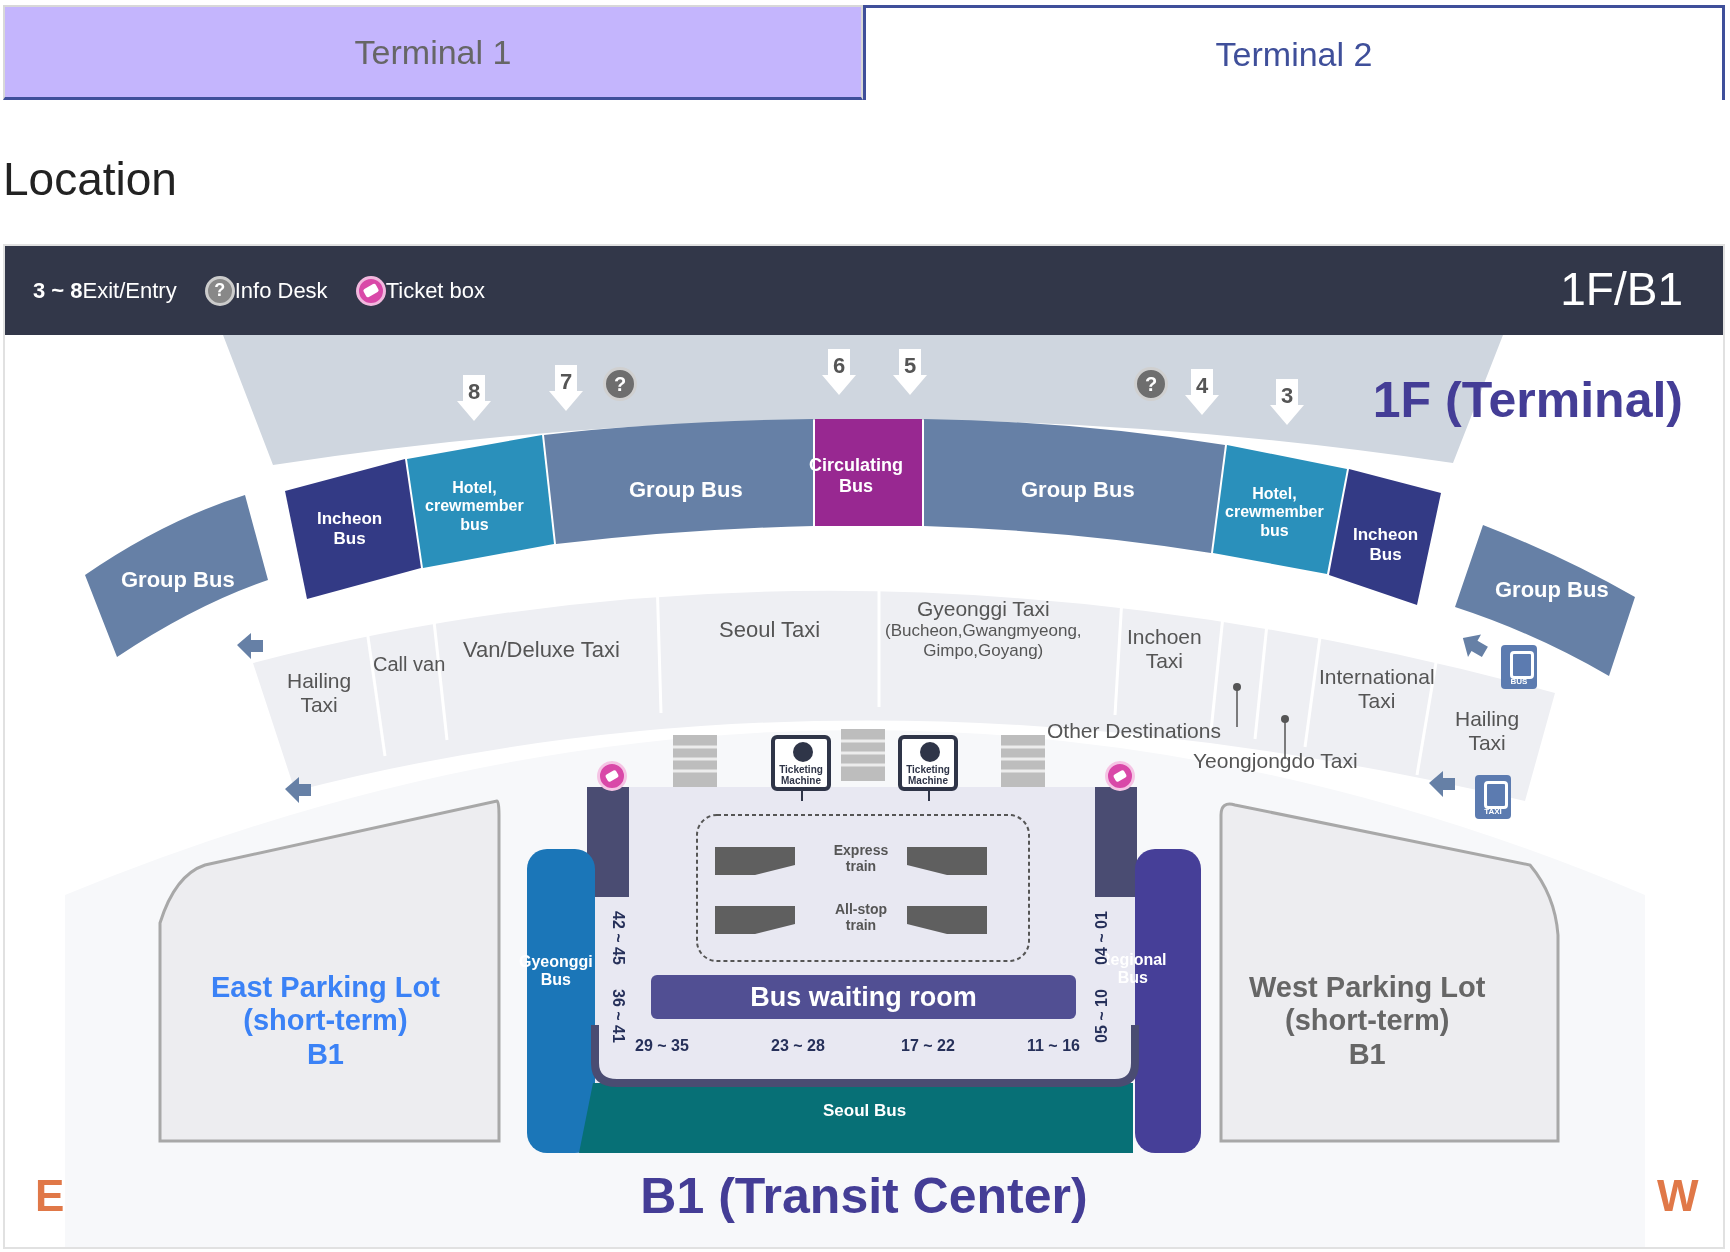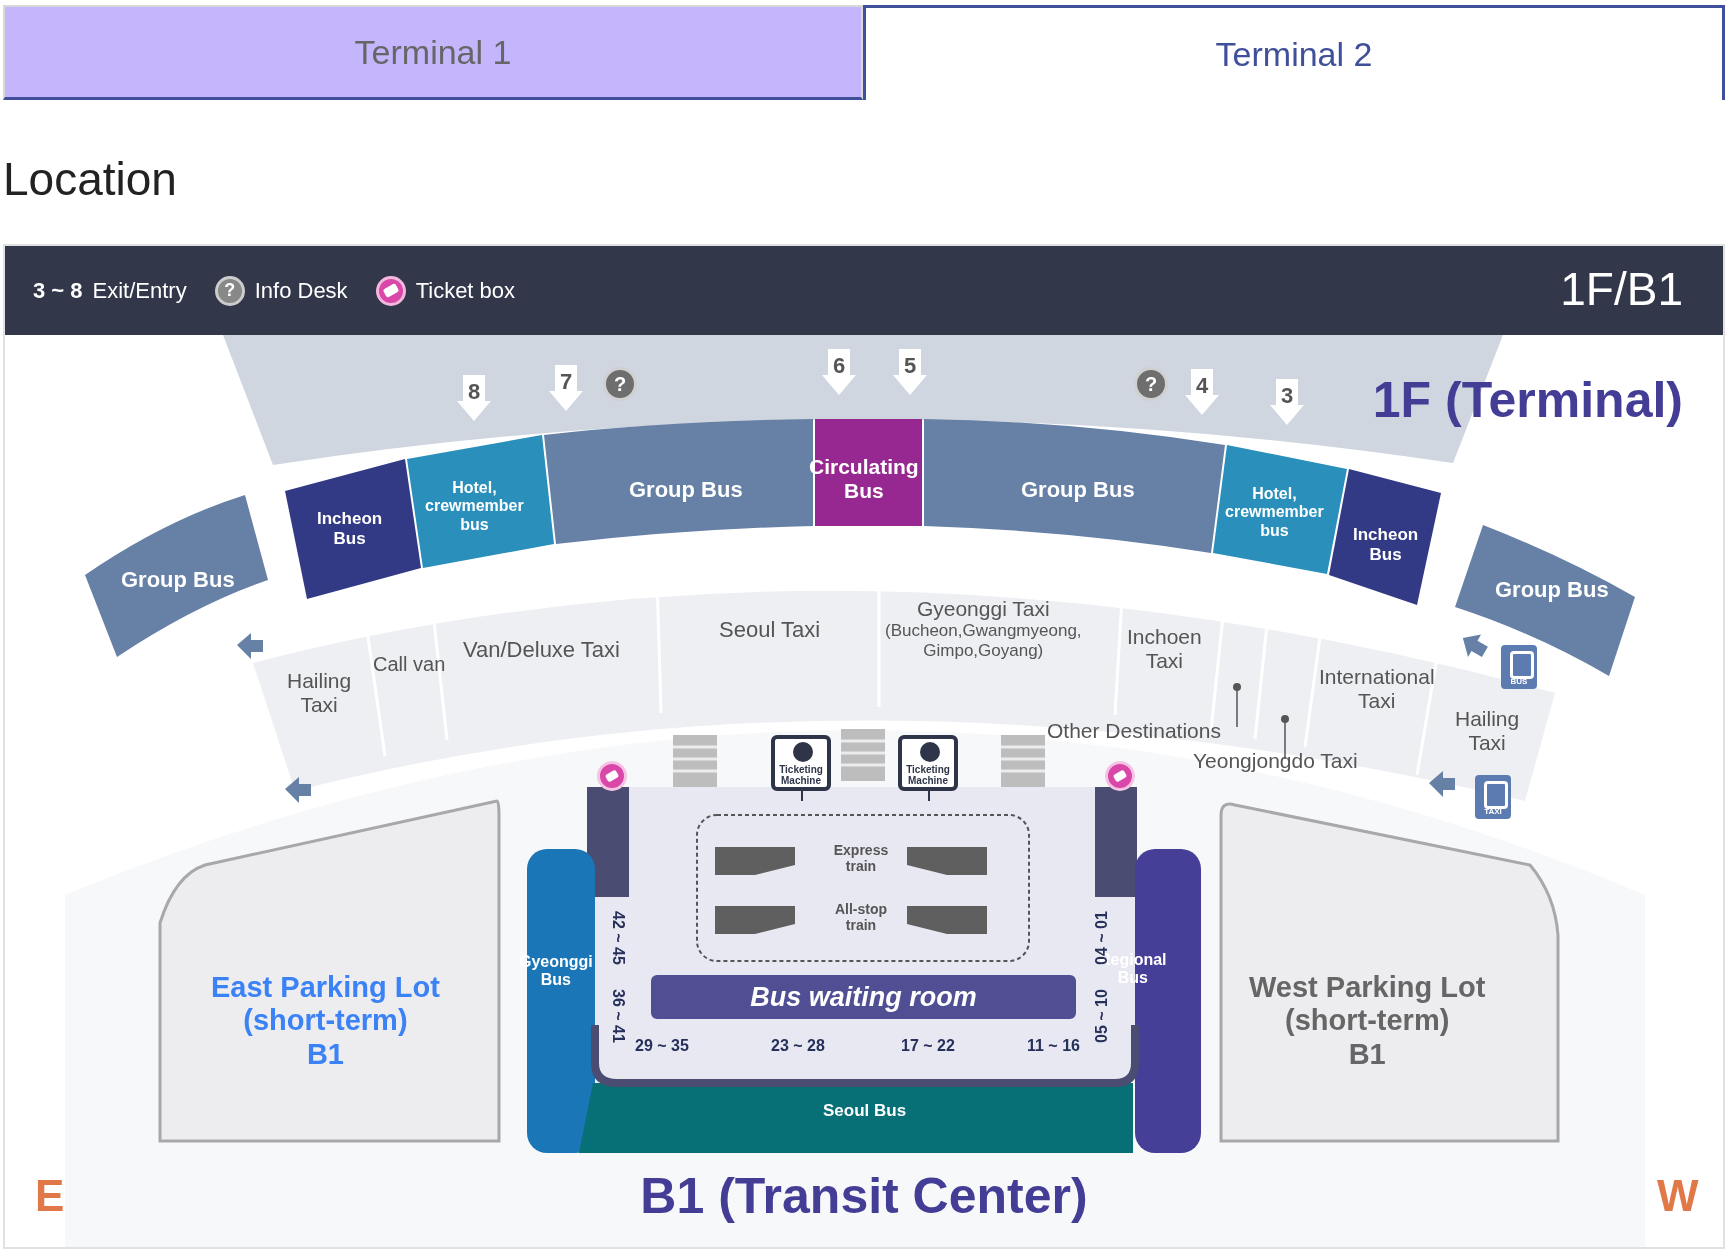--- a/index.html
+++ b/index.html
@@ -11,21 +11,21 @@
   .tab { flex: 1; display: flex; align-items: center; justify-content: center; font-size: 34px; cursor: pointer; }
   .tab.inactive { background: #c4b5fd; border: 2px solid #d8d8d8; border-bottom: 3px solid #3f4f9a; color: #666; font-weight: 300; }
   .tab.active { background: #ffffff; border: 3px solid #3f4f9a; border-bottom: none; color: #3f4f9a; }
 
   .location-title { position: absolute; left: 3px; top: 152px; font-size: 46px; color: #222; font-weight: 400; }
 
   
   .map-frame { position: absolute; left: 3px; top: 244px; width: 1722px; height: 1005px; border: 2px solid #e1e1e1; background: #fff; overflow: hidden; }
   .legend-bar { position: absolute; left: 0; top: 0; width: 100%; height: 89px; background: #323749; color: #fff; }
   .legend-items { position: absolute; left: 28px; top: 0; height: 89px; display: flex; align-items: center; gap: 28px; font-size: 22px; }
-  .legend-item { display: flex; align-items: center; gap: 10px; }
+  .legend-item { display: flex; align-items: center; gap: 0; }
   .legend-item b { font-weight: 700; }
   .icon-info { width: 30px; height: 30px; border-radius: 50%; background: #888; border: 3px solid #ccc; color: #fff; font-size: 18px; font-weight: 700; display: flex; align-items: center; justify-content: center; }
   .icon-ticket { width: 30px; height: 30px; border-radius: 50%; background: #d948a8; border: 3px solid #f2b8de; display: flex; align-items: center; justify-content: center; }
   .icon-ticket::after { content: ""; width: 14px; height: 9px; background: #fff; border-radius: 2px; transform: rotate(-30deg); }
   .floor-label { position: absolute; right: 40px; top: 16px; font-size: 46px; color: #fff; font-weight: 300; }
 
   
   .map-canvas { position: absolute; left: 0; top: 89px; width: 1718px; height: 914px; }
   .map-svg { position: absolute; left: 0; top: 0; }
 
@@ -46,21 +46,21 @@
   .ticketbox-dot { position: absolute; width: 30px; height: 30px; border-radius: 50%; background: #d948a8; border: 3px solid #f5c4e4; display: flex; align-items: center; justify-content: center; }
   .ticketbox-dot::after { content: ""; width: 12px; height: 8px; background: #fff; border-radius: 2px; transform: rotate(-30deg); }
 
   .tm { position: absolute; width: 60px; height: 56px; background: #fff; border: 4px solid #2f3548; border-radius: 6px; text-align: center; font-size: 10px; font-weight: 700; color: #2f3548; line-height: 1.05; padding-top: 26px; }
   .tm::before { content: ""; position: absolute; left: 18px; top: 3px; width: 20px; height: 20px; border-radius: 50%; background: #2f3548; }
   .tm::after { content: ""; position: absolute; left: 26px; bottom: -14px; width: 2px; height: 12px; background: #2f3548; }
 
   .sign-icon { position: absolute; width: 36px; height: 44px; background: #5c7bb0; border-radius: 4px; color: #fff; font-size: 8px; text-align: center; padding-top: 32px; font-weight: 700; }
   .sign-icon::before { content: ""; position: absolute; left: 9px; top: 6px; width: 18px; height: 22px; border: 3px solid #fff; border-radius: 4px; }
 
-  .bw-room { position: absolute; left: 646px; top: 640px; width: 425px; height: 44px; background: #514f93; border-radius: 6px; color: #fff; font-weight: 700; font-size: 27px; display: flex; align-items: center; justify-content: center; font-style: italic; }
+  .bw-room { position: absolute; left: 646px; top: 640px; width: 425px; height: 44px; background: #514f93; border-radius: 6px; color: #fff; font-weight: 700; font-size: 27px; display: flex; align-items: center; justify-content: center; }
 
   .gate { position: absolute; font-size: 16px; font-weight: 700; color: #26305a; white-space: nowrap; }
   .gate.v { transform: rotate(90deg); transform-origin: center; }
   .gate.vr { transform: rotate(-90deg); transform-origin: center; }
 </style>
 </head>
 <body>
 
 <div class="tabs">
   <div class="tab inactive">Terminal 1</div>
@@ -233,21 +233,21 @@
     <div class="lbl w" style="left:312px; top:174px; font-size:17px;">
       <div>Incheon</div>
         <div>Bus</div>
     </div>
     <div class="lbl w" style="left:420px; top:144px; font-size:16px;">
       <div>Hotel,</div>
         <div>crewmember</div>
         <div>bus</div>
     </div>
     <div class="lbl w" style="left:624px; top:142px; font-size:22px;">Group Bus</div>
-    <div class="lbl w" style="left:804px; top:120px; font-size:21px;">
+    <div class="lbl w" style="left:804px; top:120px; font-size:18px;">
       <div>Circulating</div>
         <div>Bus</div>
     </div>
     <div class="lbl w" style="left:1016px; top:142px; font-size:22px;">Group Bus</div>
     <div class="lbl w" style="left:1220px; top:150px; font-size:16px;">
       <div>Hotel,</div>
         <div>crewmember</div>
         <div>bus</div>
     </div>
     <div class="lbl w" style="left:1348px; top:190px; font-size:17px;">

